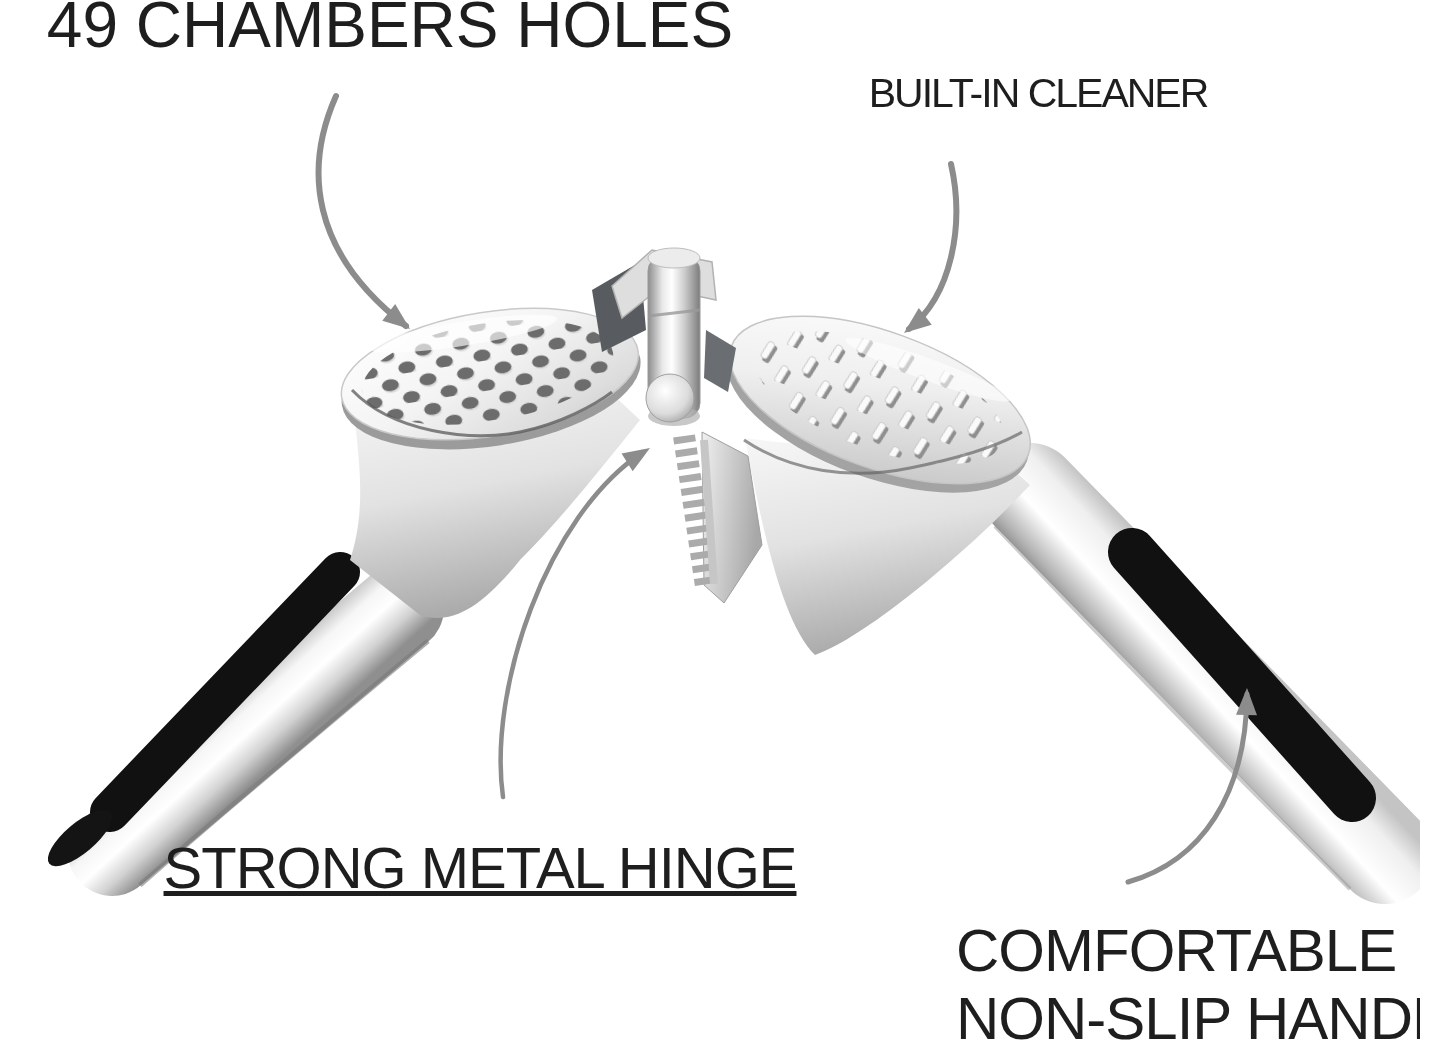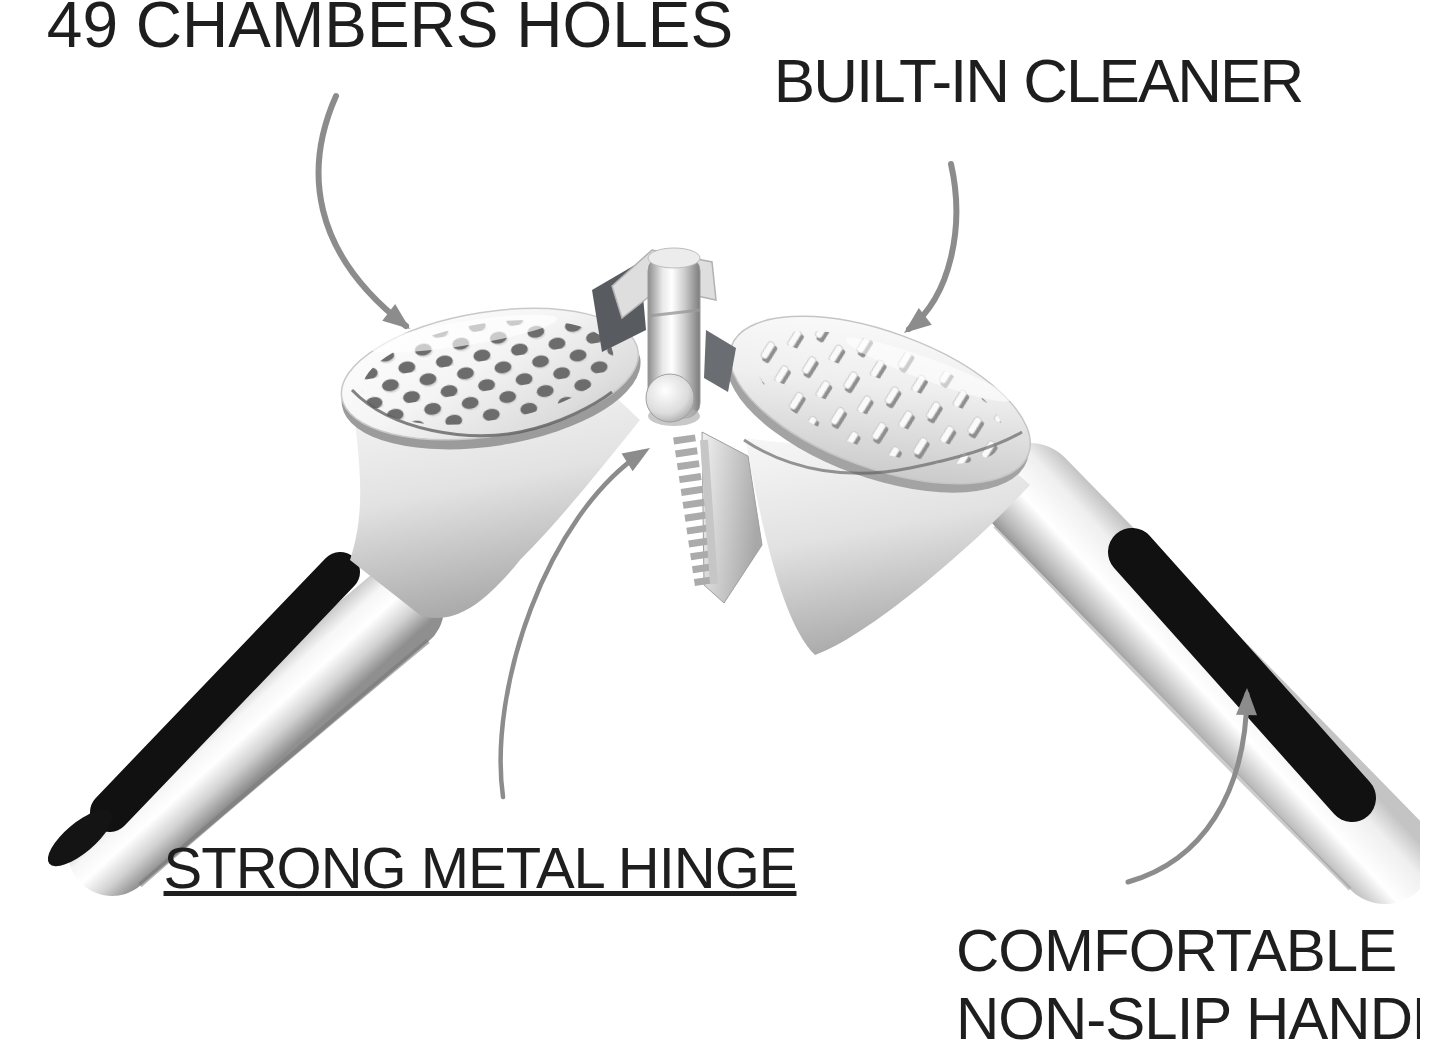--- a/index.html
+++ b/index.html
@@ -11,21 +11,21 @@
     font-family:"Liberation Sans", sans-serif;
   }
   #press-svg{position:absolute;left:0;top:0;}
   .callout{
     position:absolute;
     color:#1e1e1e;
     white-space:nowrap;
     font-family:"Liberation Sans", sans-serif;
   }
   #lbl-chambers{left:390px;top:-10px;transform:translateX(-50%);font-size:64px;line-height:70px;letter-spacing:0px;}
-  #lbl-cleaner{left:1038px;top:48px;transform:translateX(-50%);font-size:62px;line-height:66px;letter-spacing:-2px;text-align:right;}
+  #lbl-cleaner{left:1038px;top:60px;transform:translateX(-50%);font-size:41px;line-height:66px;letter-spacing:-2px;text-align:right;}
   #lbl-hinge{left:480px;top:836px;transform:translateX(-50%);font-size:58px;line-height:64px;letter-spacing:-1px;text-decoration:underline;}
   #lbl-handle{left:956px;top:917px;font-size:60px;line-height:68px;letter-spacing:-1px;}
 </style>
 </head>
 <body>
 
 <div id="stage">
 
   <svg id="press-svg" width="1445" height="1048" viewBox="0 0 1445 1048">
     <defs>

